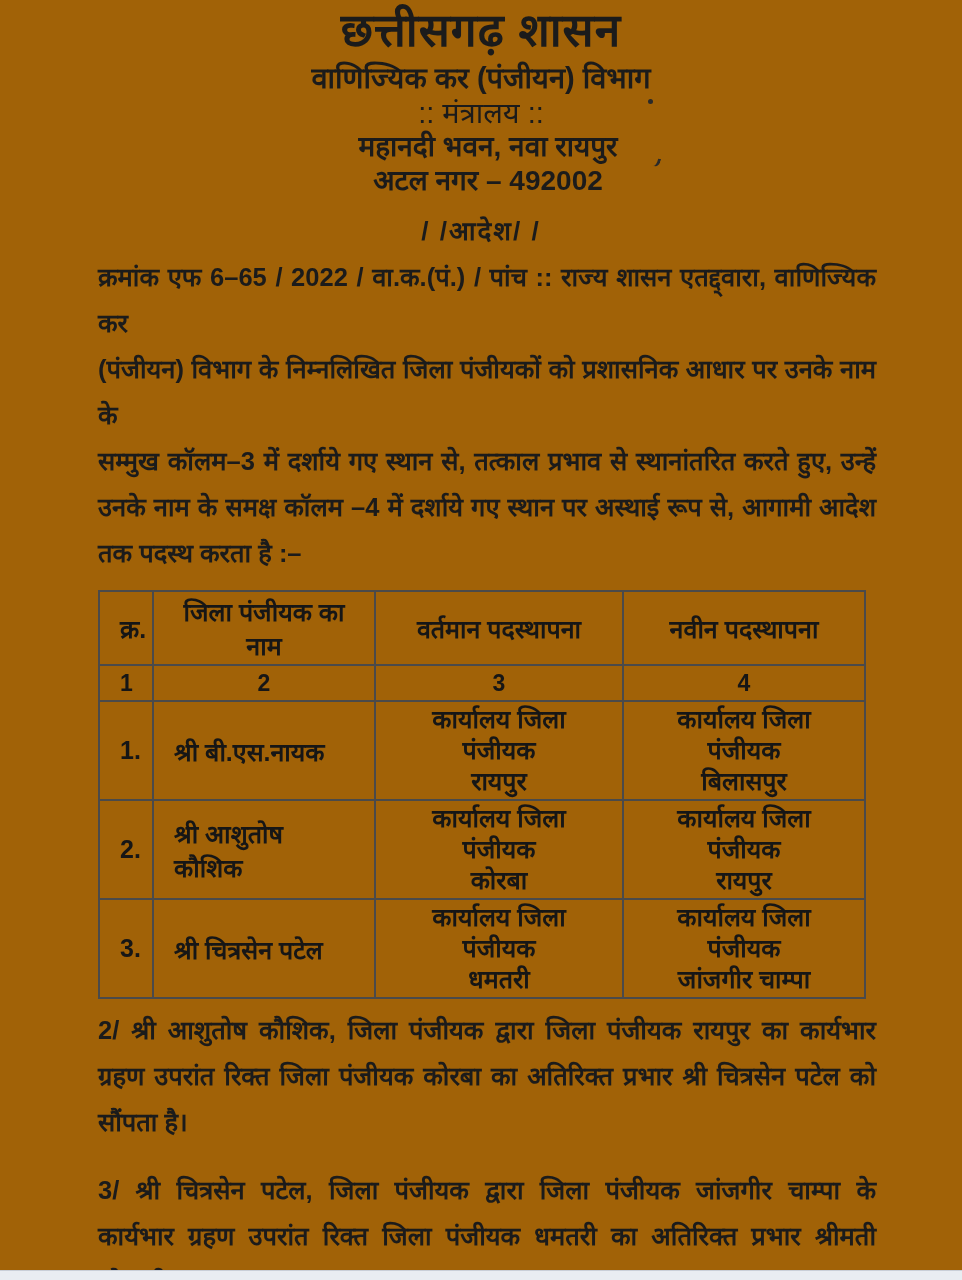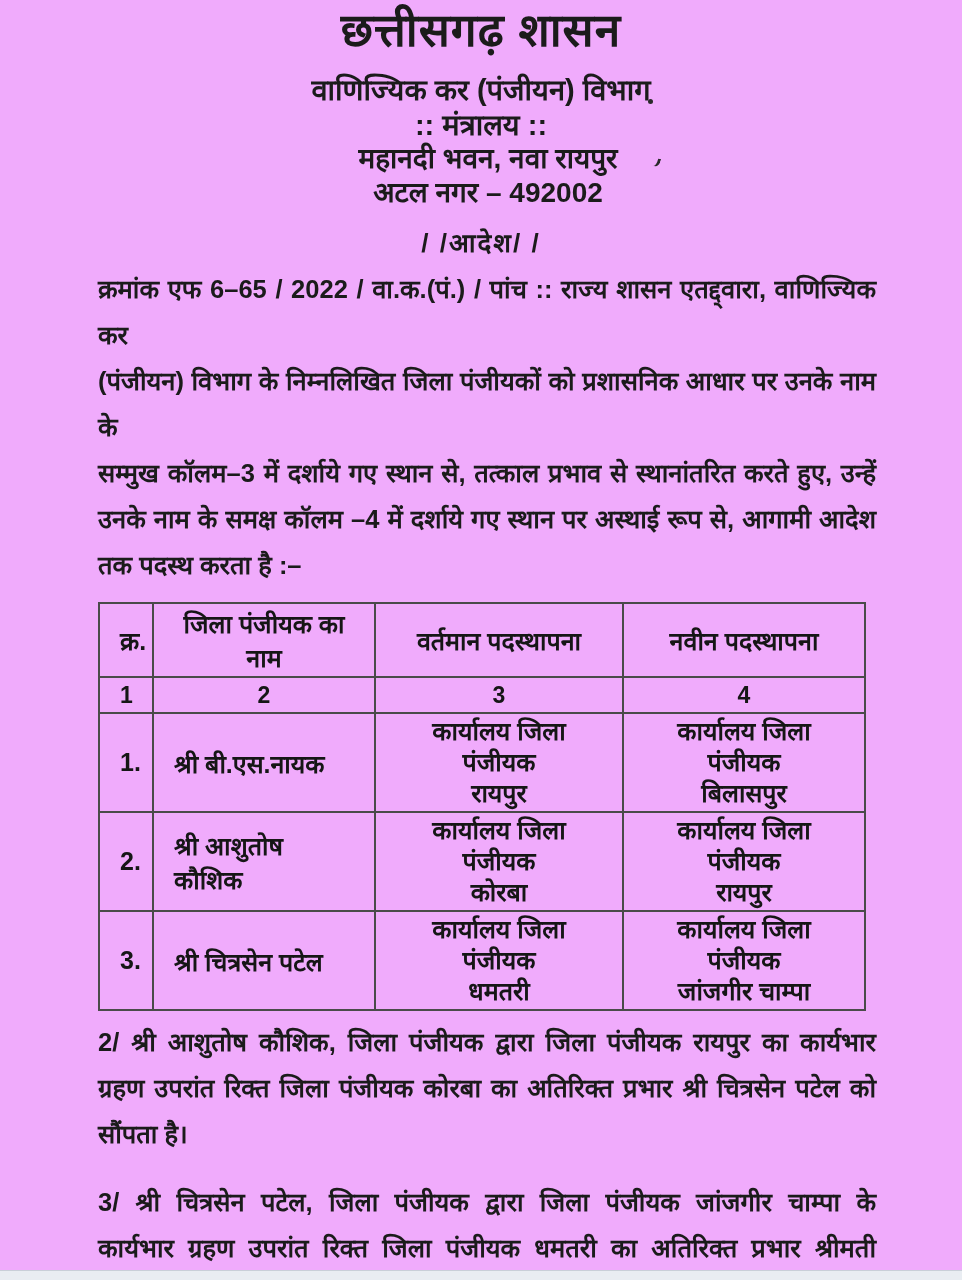--- a/index.html
+++ b/index.html
@@ -1,29 +1,29 @@
 <!DOCTYPE html>
 <html><head>
 <meta charset="utf-8">
 <style>
   html,body{margin:0;padding:0;background:#888;}
   .page{
     position:relative;
     width:962px;height:1280px;
     margin:0 auto;
-    background:#f0abfc;
+    background:#a16207;
     color:#1b1b1b;
     font-family:"Liberation Sans",sans-serif;
     overflow:hidden;
   }
   
   .doc-header{padding-top:4px;text-align:center;}
   .gov-title{font-size:46px;font-weight:700;letter-spacing:1px;line-height:52px;}
-  .dept-line{font-size:29px;font-weight:700;line-height:36px;margin-top:16px;}
-  .ministry-line{font-size:29px;font-weight:700;line-height:34px;}
+  .dept-line{font-size:29px;font-weight:700;line-height:36px;margin-top:4px;}
+  .ministry-line{font-size:29px;font-weight:400;line-height:34px;}
   .addr-line{font-size:28px;font-weight:600;line-height:34px;padding-left:14px;}
   .order-heading{font-size:26px;font-weight:700;margin-top:14px;letter-spacing:2px;}
   
   .date-line{
     text-align:right;
     margin:8px 88px 0 0;
     font-size:25px;font-weight:600;
   }
   
   .para{margin:6px 86px 0 98px;font-size:25.5px;font-weight:600;}

